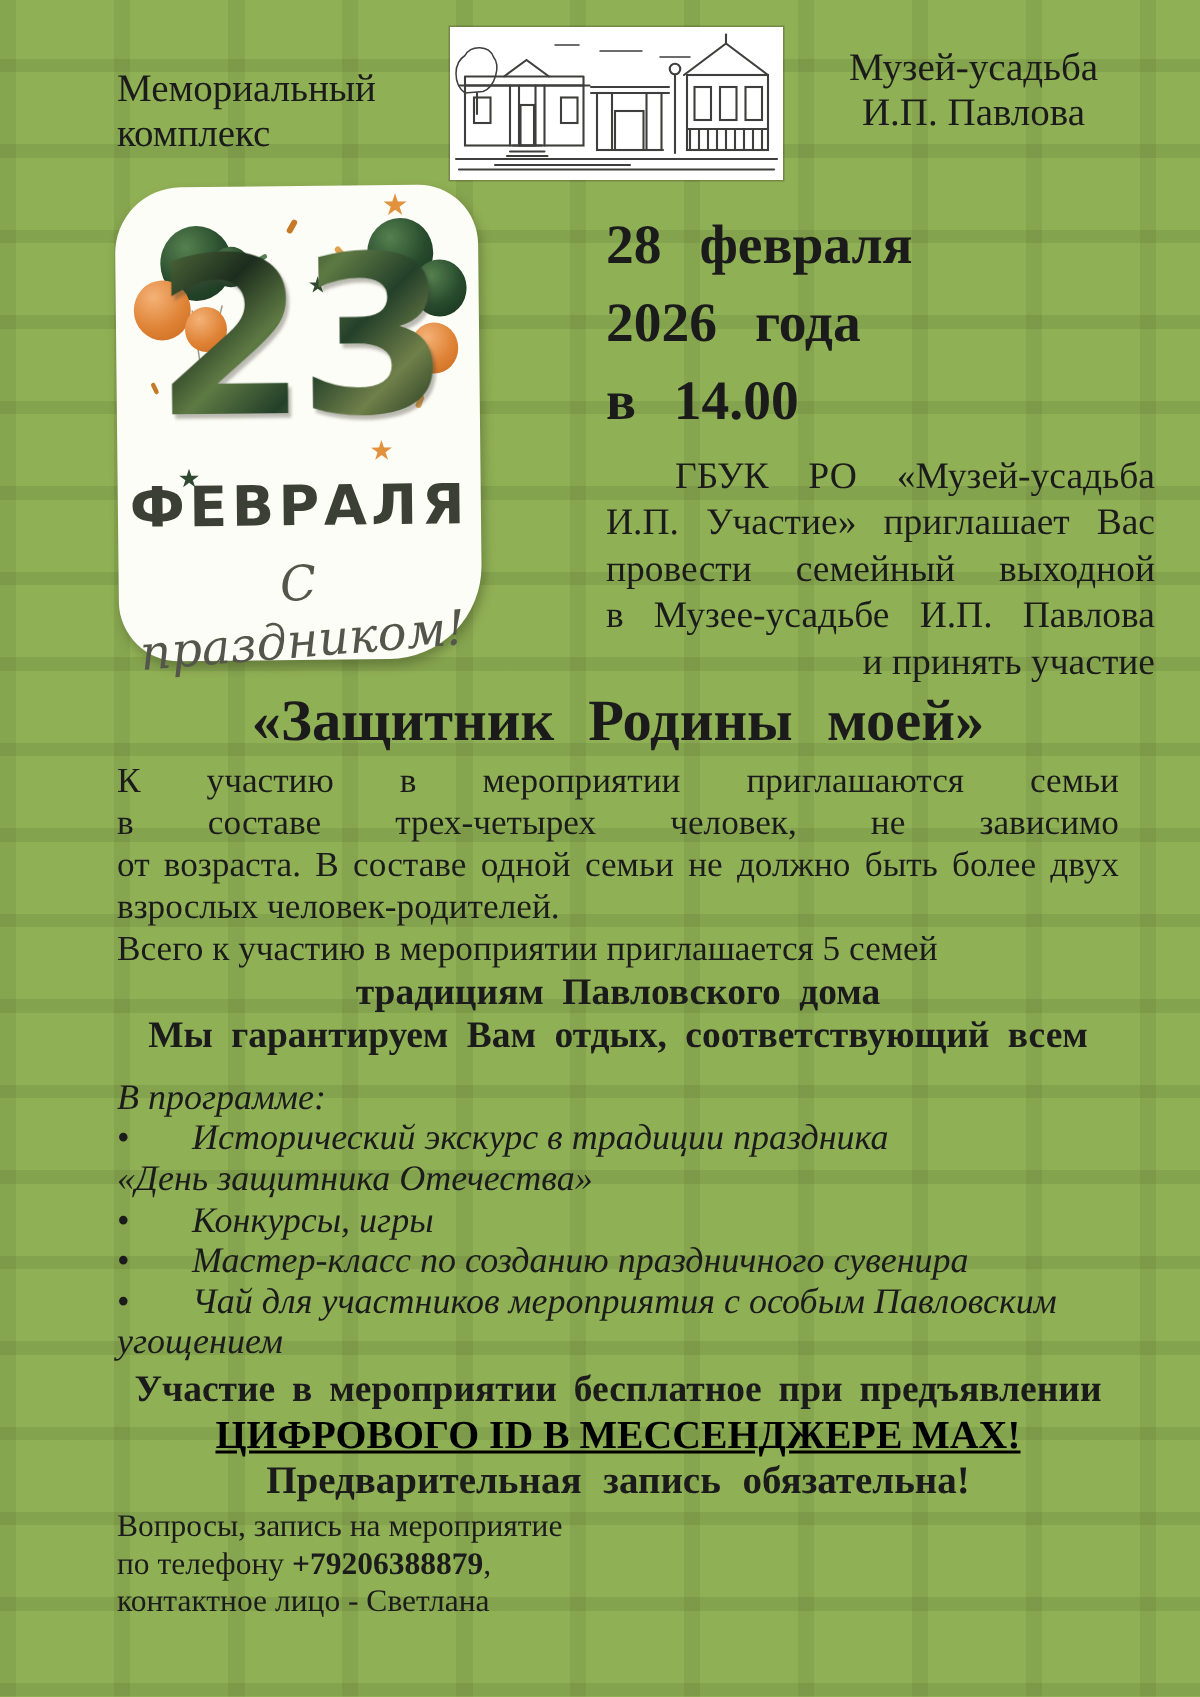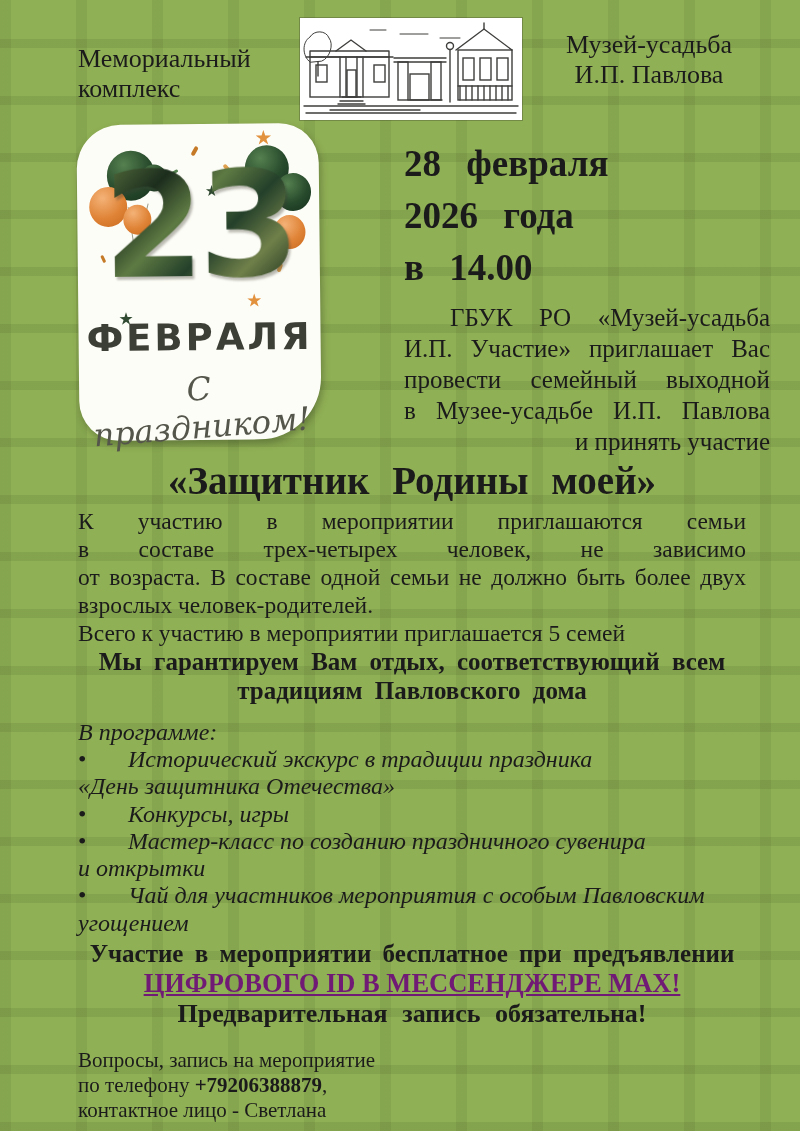--- a/index.html
+++ b/index.html
@@ -62,21 +62,21 @@
   .prog-intro{text-align:center;font-weight:bold;font-size:24px;line-height:27px;word-spacing:7px;}
   .prog-title{text-align:center;font-weight:bold;font-size:39px;line-height:46px;word-spacing:13px;margin-bottom:3px;}
   .para-line{line-height:28px;}
   .guar{text-align:center;font-weight:bold;font-size:25px;line-height:29px;word-spacing:6px;}
   .prog-label{font-style:italic;font-size:24px;line-height:28px;margin-top:13px;}
   .ital-line{font-style:italic;font-size:24px;line-height:27.3px;}
   .bullet{display:inline-block;width:50px;font-style:normal;}
   .free{text-align:center;font-weight:bold;font-size:25px;line-height:29px;word-spacing:5px;margin-top:2px;}
   .idline{text-align:center;font-weight:bold;font-size:26.5px;line-height:30px;text-decoration:underline;cursor:pointer;}
   .reg{text-align:center;font-weight:bold;font-size:26px;line-height:31px;word-spacing:8px;}
-  .contact{font-size:21px;line-height:25px;margin-top:19px;}
+  .contact{font-size:21px;line-height:25px;margin-top:3px;}
   .phone{font-weight:bold;}
 </style>
 </head>
 <body>
 
 <div class="abs hdr-left">
   <div>Мемориальный</div>
   <div>комплекс</div>
 </div>
 
@@ -171,35 +171,34 @@
 
 <div class="abs main">
   <div class="prog-title">«Защитник Родины моей»</div>
 
   <div class="para-line jline">К участию в мероприятии приглашаются семьи</div>
   <div class="para-line jline">в составе трех-четырех человек, не зависимо</div>
   <div class="para-line jline">от возраста. В составе одной семьи не должно быть более двух</div>
   <div class="para-line">взрослых человек-родителей.</div>
   <div class="para-line">Всего к участию в мероприятии приглашается 5 семей</div>
 
+  <div class="guar">традициям Павловского дома</div>
   <div class="guar">Мы гарантируем Вам отдых, соответствующий всем</div>
-  <div class="guar">традициям Павловского дома</div>
 
   <div class="prog-label">В программе:</div>
 
   <div class="ital-line"><span class="bullet">•</span><span>Исторический экскурс в традиции праздника</span></div>
   <div class="ital-line"><span>«День защитника Отечества»</span></div>
   <div class="ital-line"><span class="bullet">•</span><span>Конкурсы, игры</span></div>
   <div class="ital-line"><span class="bullet">•</span><span>Мастер-класс по созданию праздничного сувенира</span></div>
-  <div class="ital-line"><span>и открытки</span></div>
   <div class="ital-line"><span class="bullet">•</span><span>Чай для участников мероприятия с особым Павловским</span></div>
   <div class="ital-line"><span>угощением</span></div>
 
   <div class="free">Участие в мероприятии бесплатное при предъявлении</div>
-  <div class="idline" style="color:#701a75;">ЦИФРОВОГО ID В МЕССЕНДЖЕРЕ MAX!</div>
+  <div class="idline" style="color:#000000;">ЦИФРОВОГО ID В МЕССЕНДЖЕРЕ MAX!</div>
   <div class="reg">Предварительная запись обязательна!</div>
 
   <div class="contact">
     <div>Вопросы, запись на мероприятие</div>
     <div><span>по телефону </span><span class="phone">+79206388879</span><span>,</span></div>
     <div>контактное лицо -  Светлана</div>
   </div>
 </div>
 
 </body></html>

